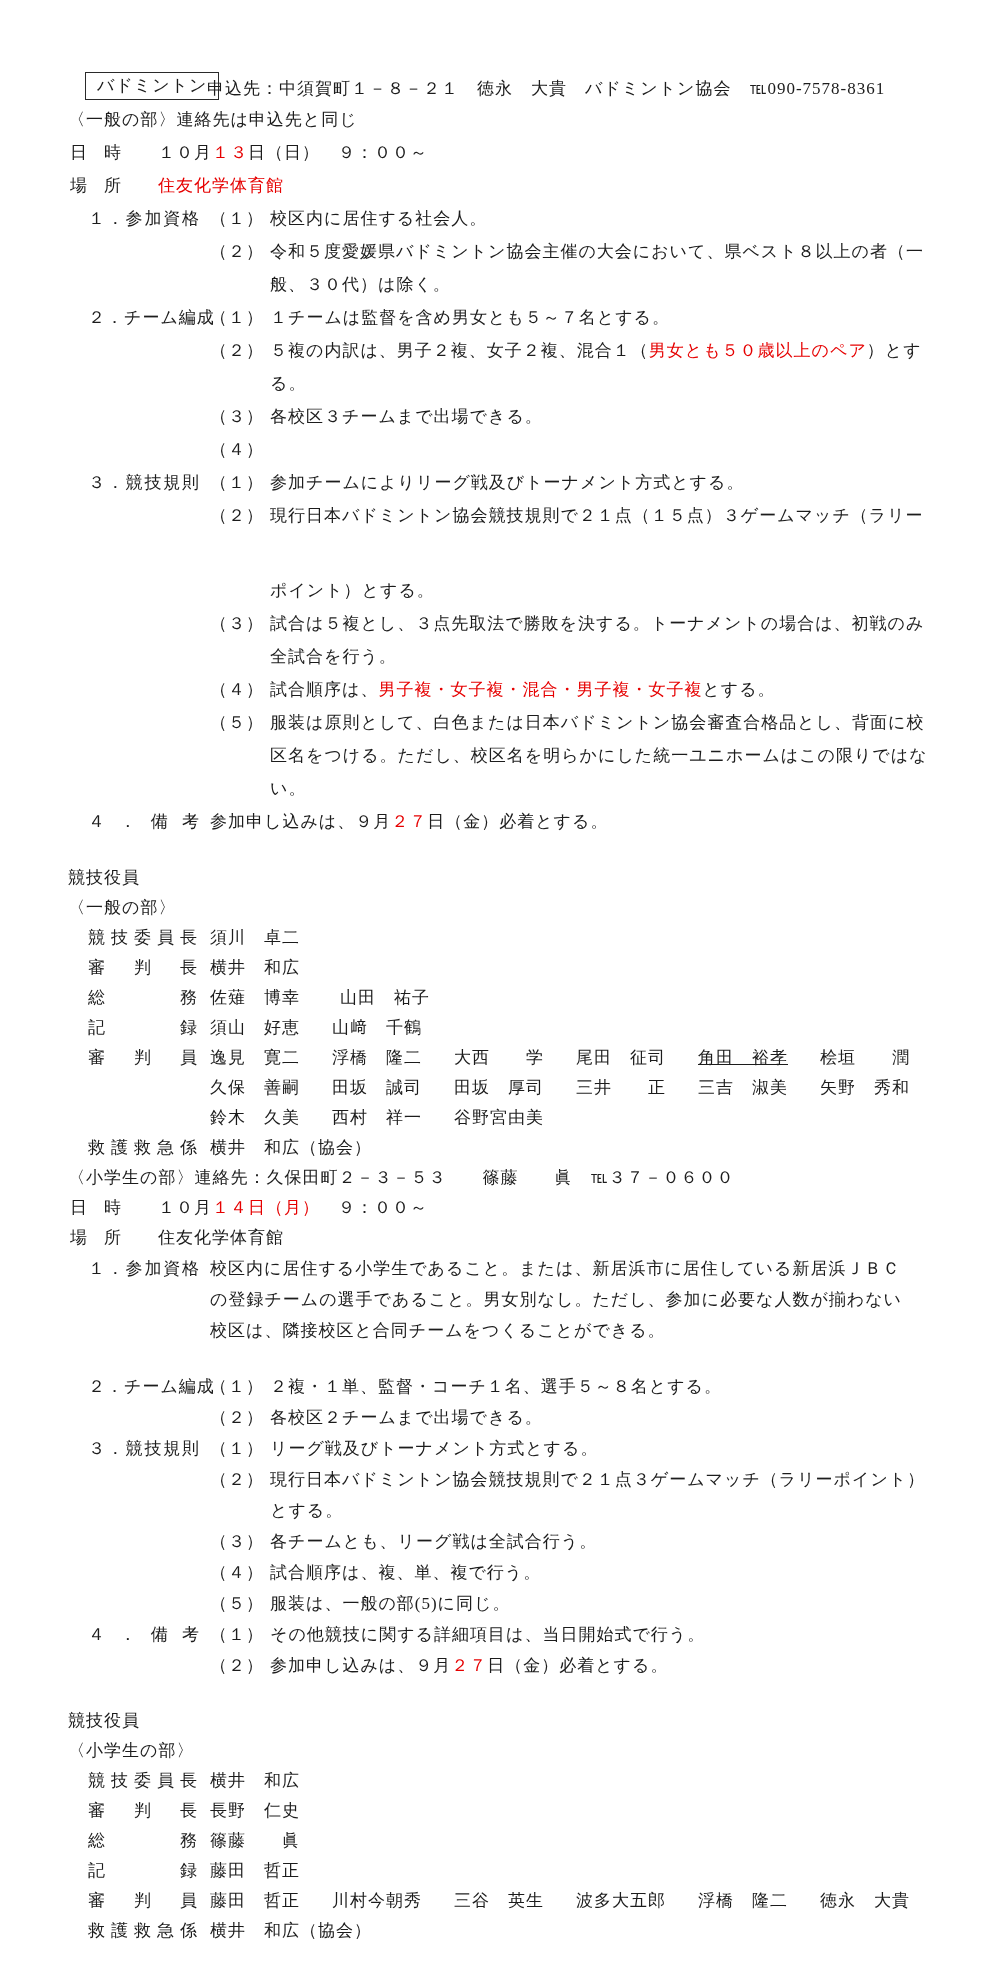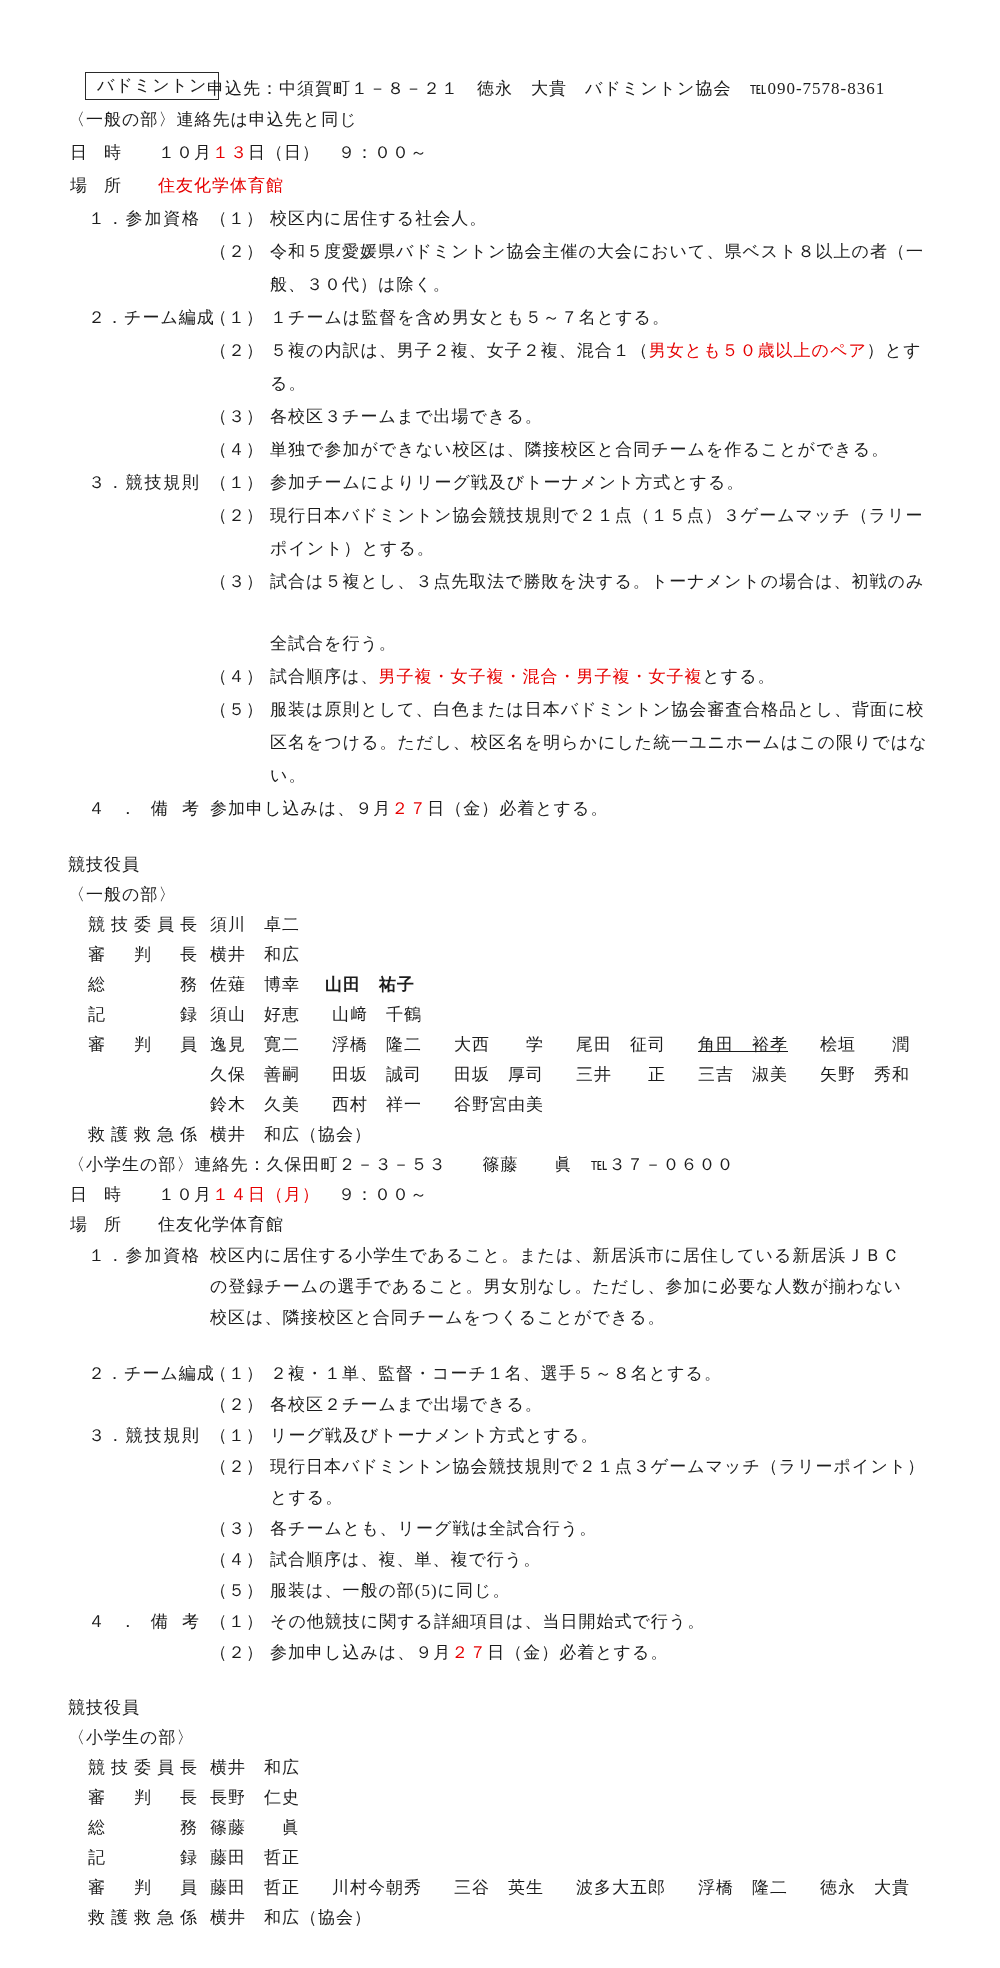--- a/index.html
+++ b/index.html
@@ -74,39 +74,38 @@
         </div>
         <div class="row" style="height: 33px; line-height: 33px;">
           <span class="c-text"><span>る。</span></span>
         </div>
         <div class="row" style="height: 33px; line-height: 33px;">
           <span class="c-num"><span>（３）</span></span>
           <span class="c-text"><span>各校区３チームまで出場できる。</span></span>
         </div>
         <div class="row" style="height: 33px; line-height: 33px;">
           <span class="c-num"><span>（４）</span></span>
-          <span class="c-text"><span>単独で参加ができない校区は、隣接校区と合同チームを作ることができる。</span></span>
         </div>
         <div class="row" style="height: 33px; line-height: 33px;">
           <span class="c-label"><span>３．競技規則</span></span>
           <span class="c-num"><span>（１）</span></span>
           <span class="c-text"><span>参加チームによりリーグ戦及びトーナメント方式とする。</span></span>
         </div>
         <div class="row" style="height: 33px; line-height: 33px;">
           <span class="c-num"><span>（２）</span></span>
           <span class="c-text"><span>現行日本バドミントン協会競技規則で２１点（１５点）３ゲームマッチ（ラリー</span></span>
         </div>
-        <div class="row" style="height: 33px; line-height: 33px;">
+        <div class="row" style="height: 33px; line-height: 33px; margin-top: 42px;">
           <span class="c-text"><span>ポイント）とする。</span></span>
         </div>
         <div class="row" style="height: 33px; line-height: 33px;">
           <span class="c-num"><span>（３）</span></span>
           <span class="c-text"><span>試合は５複とし、３点先取法で勝敗を決する。トーナメントの場合は、初戦のみ</span></span>
         </div>
-        <div class="row" style="height: 33px; line-height: 33px; margin-top: 29px;">
+        <div class="row" style="height: 33px; line-height: 33px;">
           <span class="c-text"><span>全試合を行う。</span></span>
         </div>
         <div class="row" style="height: 33px; line-height: 33px;">
           <span class="c-num"><span>（４）</span></span>
           <span class="c-text"><span>試合順序は、</span><span class="red">男子複・女子複・混合・男子複・女子複</span><span>とする。</span></span>
         </div>
         <div class="row" style="height: 33px; line-height: 33px;">
           <span class="c-num"><span>（５）</span></span>
           <span class="c-text"><span>服装は原則として、白色または日本バドミントン協会審査合格品とし、背面に校</span></span>
         </div>
@@ -132,21 +131,21 @@
           <span class="c-oflabel"><span>競技委員長</span></span>
           <span class="c-name" style="left: 210px;"><span>須川　卓二</span></span>
         </div>
         <div class="row" style="height: 30px; line-height: 30px;">
           <span class="c-oflabel"><span>審判長</span></span>
           <span class="c-name" style="left: 210px;"><span>横井　和広</span></span>
         </div>
         <div class="row" style="height: 30px; line-height: 30px;">
           <span class="c-oflabel"><span>総務</span></span>
           <span class="c-name" style="left: 210px;"><span>佐薙　博幸</span></span>
-          <span class="c-name" style="left: 325px; font-weight: bold;"><span>山田　祐子</span></span>
+          <span class="c-name" style="left: 340px;"><span>山田　祐子</span></span>
         </div>
         <div class="row" style="height: 30px; line-height: 30px;">
           <span class="c-oflabel"><span>記録</span></span>
           <span class="c-name" style="left: 210px;"><span>須山　好恵</span></span>
           <span class="c-name" style="left: 332px;"><span>山﨑　千鶴</span></span>
         </div>
         <div class="row" style="height: 30px; line-height: 30px;">
           <span class="c-oflabel"><span>審判員</span></span>
           <span class="c-name" style="left: 210px;"><span>逸見　寛二</span></span>
           <span class="c-name" style="left: 332px;"><span>浮橋　隆二</span></span>

